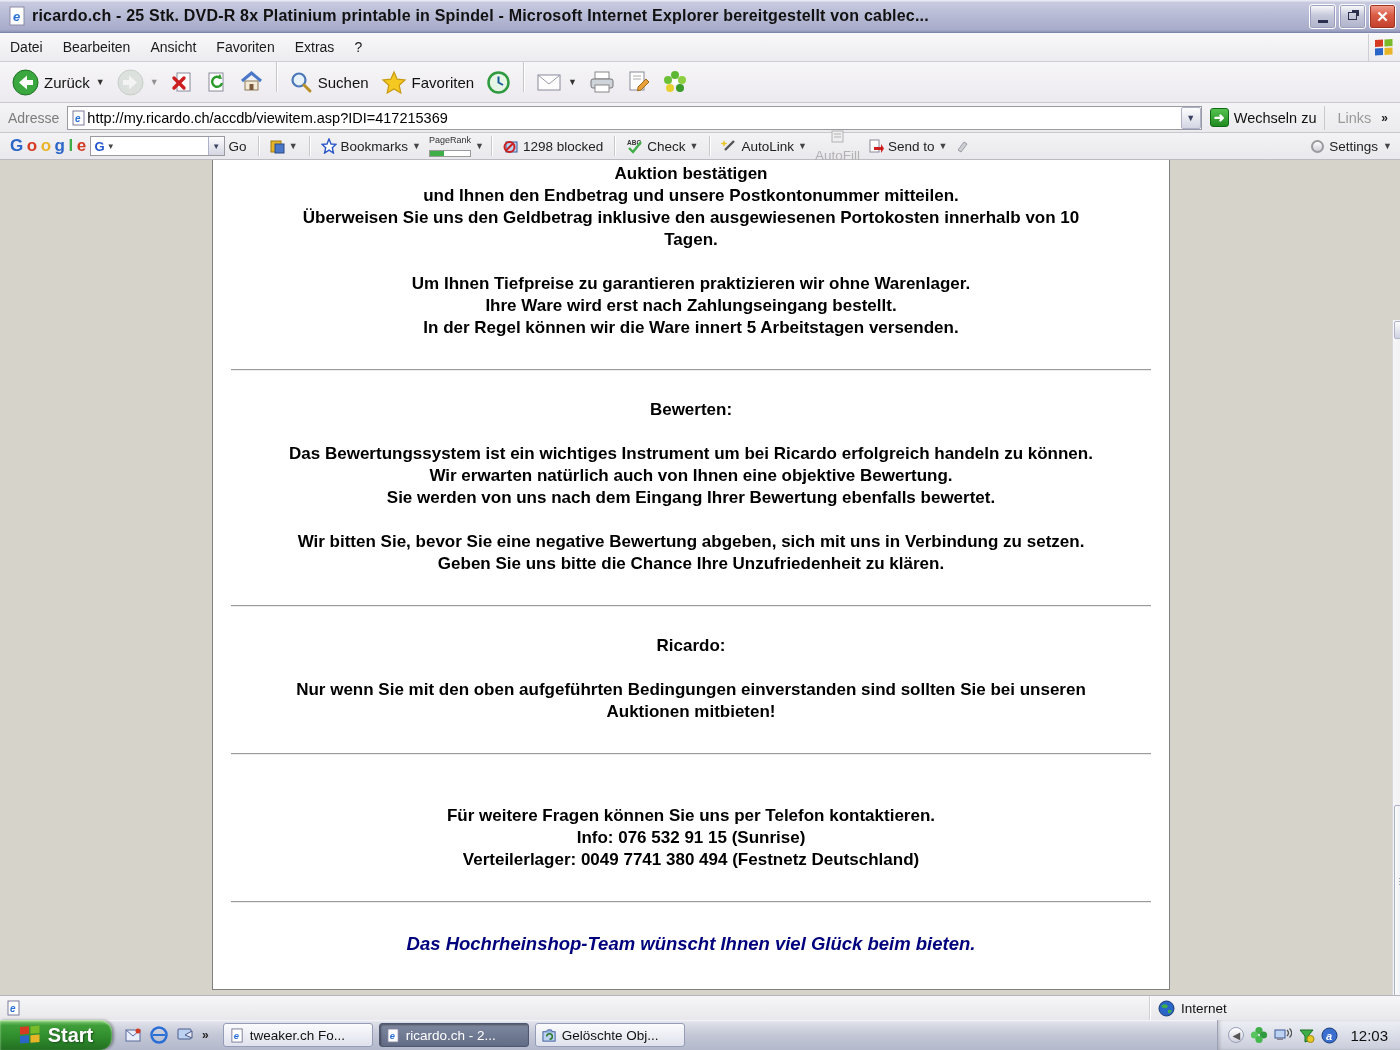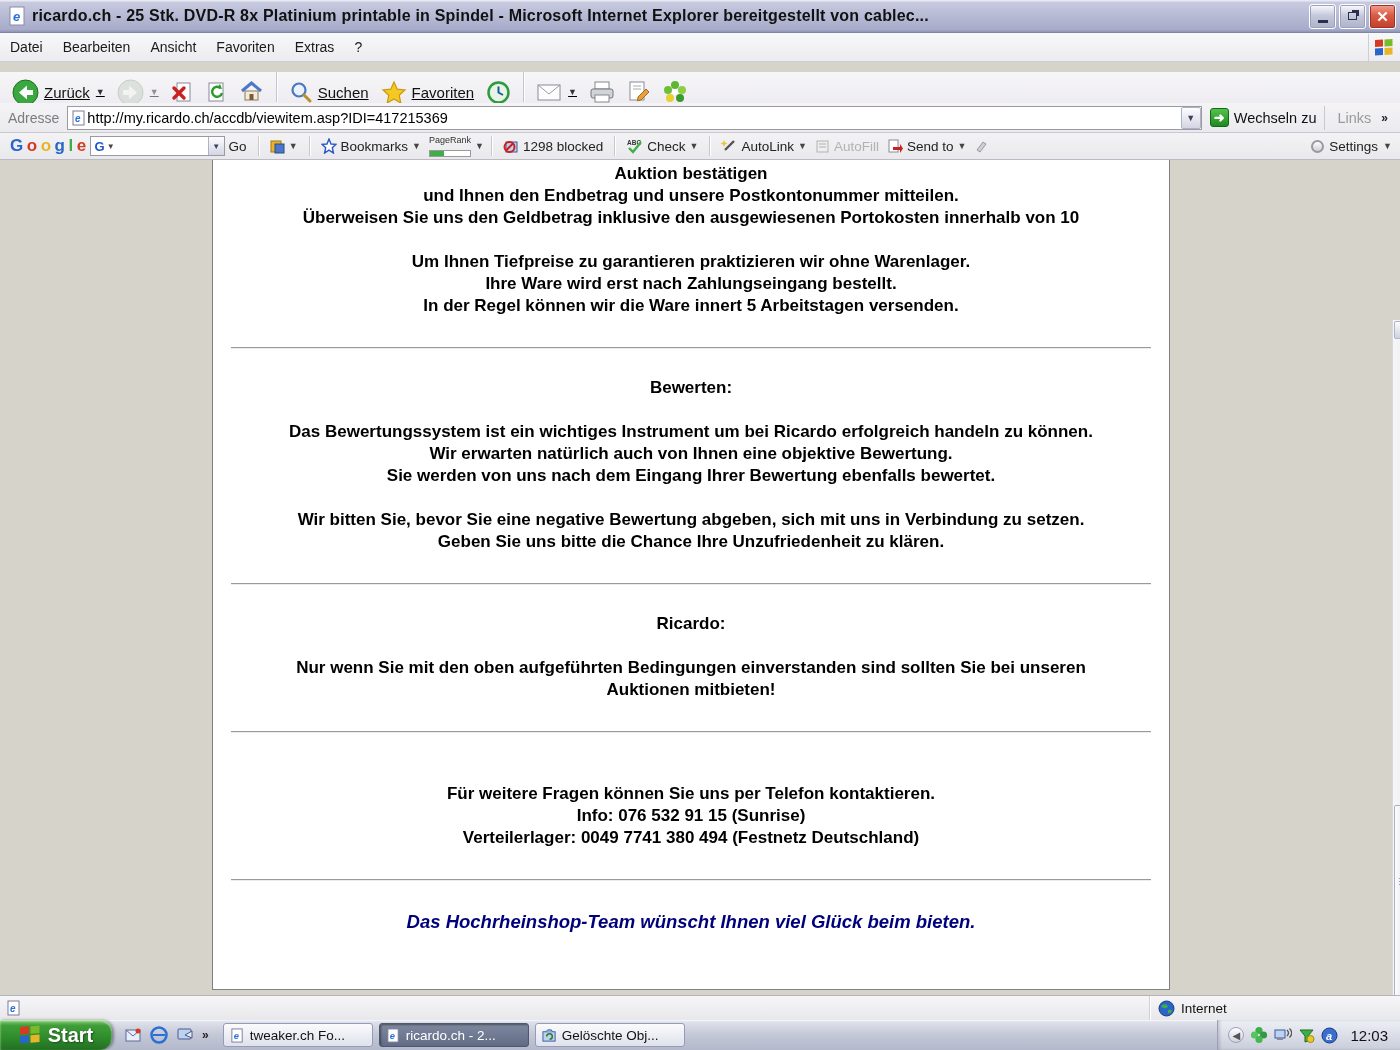--- a/index.html
+++ b/index.html
@@ -25,23 +25,23 @@
 
   
   .menubar { position:absolute; top:33px; left:0; width:1400px; height:29px;
     background:linear-gradient(#f8f7f9,#ececf0); border-bottom:1px solid #cfced4;
     display:flex; align-items:center; font-size:14px; color:#1a1a1a; }
   .menu-item { padding:4px 10px; cursor:default; }
   .throbber { position:absolute; right:2px; top:1px; width:30px; height:27px;
     display:flex; align-items:center; justify-content:center; border-left:1px solid #cfced4; }
 
   
-  .toolbar { position:absolute; top:72px; left:0; width:1400px; height:41px;
+  .toolbar { position:absolute; top:62px; left:0; width:1400px; height:41px;
     background:linear-gradient(#f6f5f7,#eceaef); border-bottom:1px solid #c9c8cc;
-    display:flex; padding-left:6px; font-size:15px;text-decoration:underline; }
+    display:flex; padding-left:6px; font-size:15px; }
   .tbtn { display:flex; align-items:center; gap:5px; padding:3px 6px; border-radius:3px; color:#111; }
   .tbtn .dd { font-size:9px; color:#333; margin-left:1px; }
   .tsep { width:1px; height:30px; background:#c6c5c9; margin:0 6px; box-shadow:1px 0 0 #fff; }
   .dim { opacity:0.5; }
 
   
   .addressbar { position:absolute; top:103px; left:0; width:1400px; height:30px;
     background:linear-gradient(#f4f3f5,#ebeaee); border-bottom:1px solid #c9c8cc;
     display:flex; align-items:center; padding:0 4px; }
   .addr-label { color:#7c7c7c; font-size:14px; padding:0 8px 0 4px; }
@@ -70,21 +70,21 @@
     display:flex; align-items:center; }
   .gsearch .gg { color:#2255cc; font-weight:bold; font-size:13px; padding:0 2px 0 4px; }
   .gsearch input { border:none; outline:none; width:88px; font-size:12px; }
   .gsearch .v { margin-left:auto; width:16px; height:18px; background:linear-gradient(#fdfdfe,#d3d5e2);
     border-left:1px solid #aeb2c8; font-size:8px; color:#3a4060; display:flex; align-items:center; justify-content:center; }
   .pr { display:flex; flex-direction:column; align-items:flex-start; line-height:1; }
   .pr .prt { font-size:9px; color:#333; }
   .pr .prb { width:42px; height:7px; border:1px solid #9a9a9a; background:#fff; margin-top:1px; }
   .pr .prf { width:14px; height:100%; background:#3fae49; }
   .dd2 { font-size:9px; color:#444; }
-  .graylab { color:#b3b1b4; }
+  .graylab { color:#b3b1b4;flex-direction:column; }
   .settings-right { margin-left:auto; margin-right:8px; display:flex; align-items:center; gap:5px; }
   .ring { width:13px; height:13px; border:2px solid #9a99a0; border-radius:50%;
     background:linear-gradient(#fff,#cfcfd6); }
 
   
   .viewport { position:absolute; top:160px; left:12px; width:1400px; height:835px;
     background:#d6d3cb; overflow:hidden; }
   .whitebox { position:absolute; left:200px; top:-4px; width:958px; height:834px;
     background:#fff; border:1px solid #808080; overflow:hidden; }
   .textstack { position:absolute; top:-16px; left:0; width:100%; }
@@ -386,20 +386,21 @@
     </div>
   </div>
 
   <div class="viewport">
     <div class="whitebox">
       <div class="textstack">
         <div class="line">Innerhalb von 24 Stunden erhalten Sie von uns ein Bestätigungsmail in dem wir Ihre ersteigerte</div>
         <div class="line">Auktion bestätigen</div>
         <div class="line">und Ihnen den Endbetrag und unsere Postkontonummer mitteilen.</div>
         <div class="line">Überweisen Sie uns den Geldbetrag inklusive den ausgewiesenen Portokosten innerhalb von 10</div>
+        <div class="line">Tagen.</div>
         <div class="line"></div>
         <div class="line">Um Ihnen Tiefpreise zu garantieren praktizieren wir ohne Warenlager.</div>
         <div class="line">Ihre Ware wird erst nach Zahlungseingang bestellt.</div>
         <div class="line">In der Regel können wir die Ware innert 5 Arbeitstagen versenden.</div>
         <hr>
         <div class="line">Bewerten:</div>
         <div class="line"></div>
         <div class="line">Das Bewertungssystem ist ein wichtiges Instrument um bei Ricardo erfolgreich handeln zu können.</div>
         <div class="line">Wir erwarten natürlich auch von Ihnen eine objektive Bewertung.</div>
         <div class="line">Sie werden von uns nach dem Eingang Ihrer Bewertung ebenfalls bewertet.</div>

